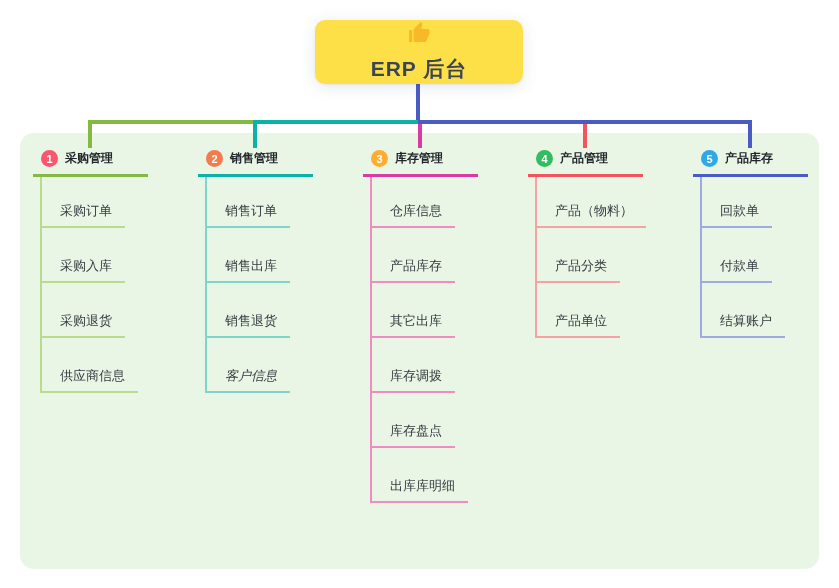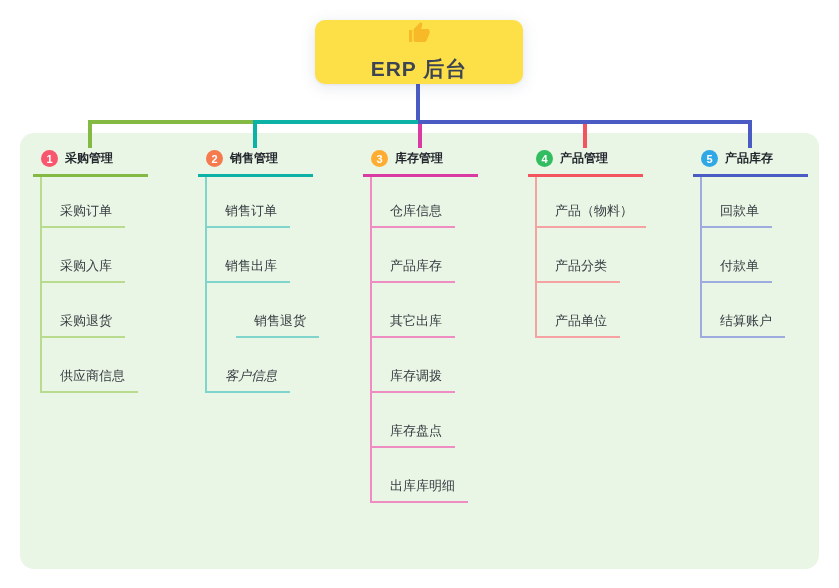--- a/index.html
+++ b/index.html
@@ -90,21 +90,21 @@
         <span class="branch-label">销售管理</span>
       </div>
       <div class="children" style="border-left-color: rgb(127, 212, 203);">
           <div class="child">
             <span class="child-label" style="border-bottom-color: rgb(127, 212, 203);">销售订单</span>
           </div>
           <div class="child">
             <span class="child-label" style="border-bottom-color: rgb(127, 212, 203);">销售出库</span>
           </div>
           <div class="child">
-            <span class="child-label" style="border-bottom-color: rgb(127, 212, 203); margin-left: 29px;">销售退货</span>
+            <span class="child-label" style="border-bottom-color: rgb(127, 212, 203);">销售退货</span>
           </div>
           <div class="child">
             <span class="child-label" style="border-bottom-color: rgb(127, 212, 203); font-style: italic;">客户信息</span>
           </div>
         </div>
     </div>
       <div class="branch" style="left: 363px;">
       <div class="branch-header" style="border-bottom-color: rgb(218, 59, 162);">
         <span class="badge" style="background: rgb(255, 172, 51);">3</span>
         <span class="branch-label">库存管理</span>

